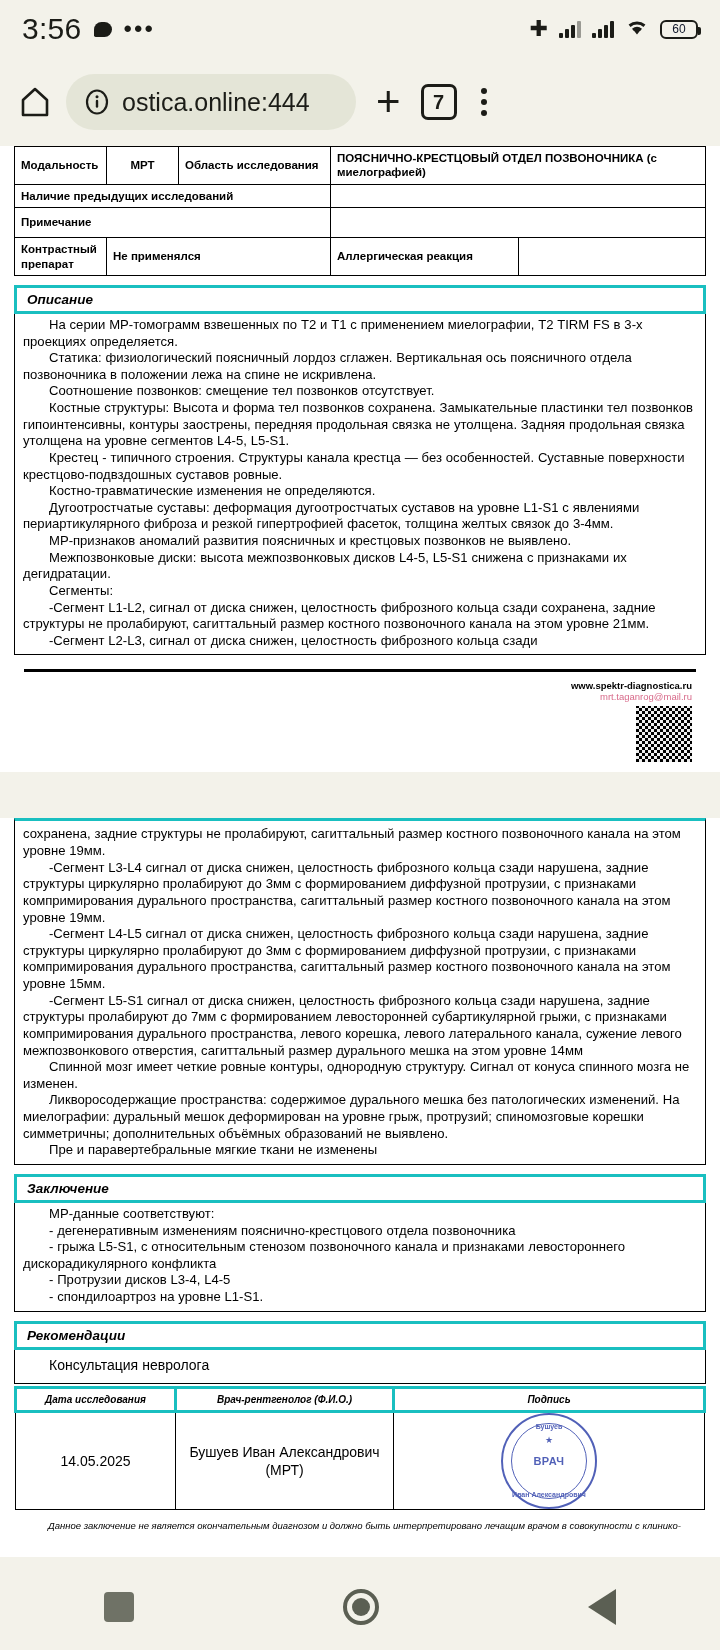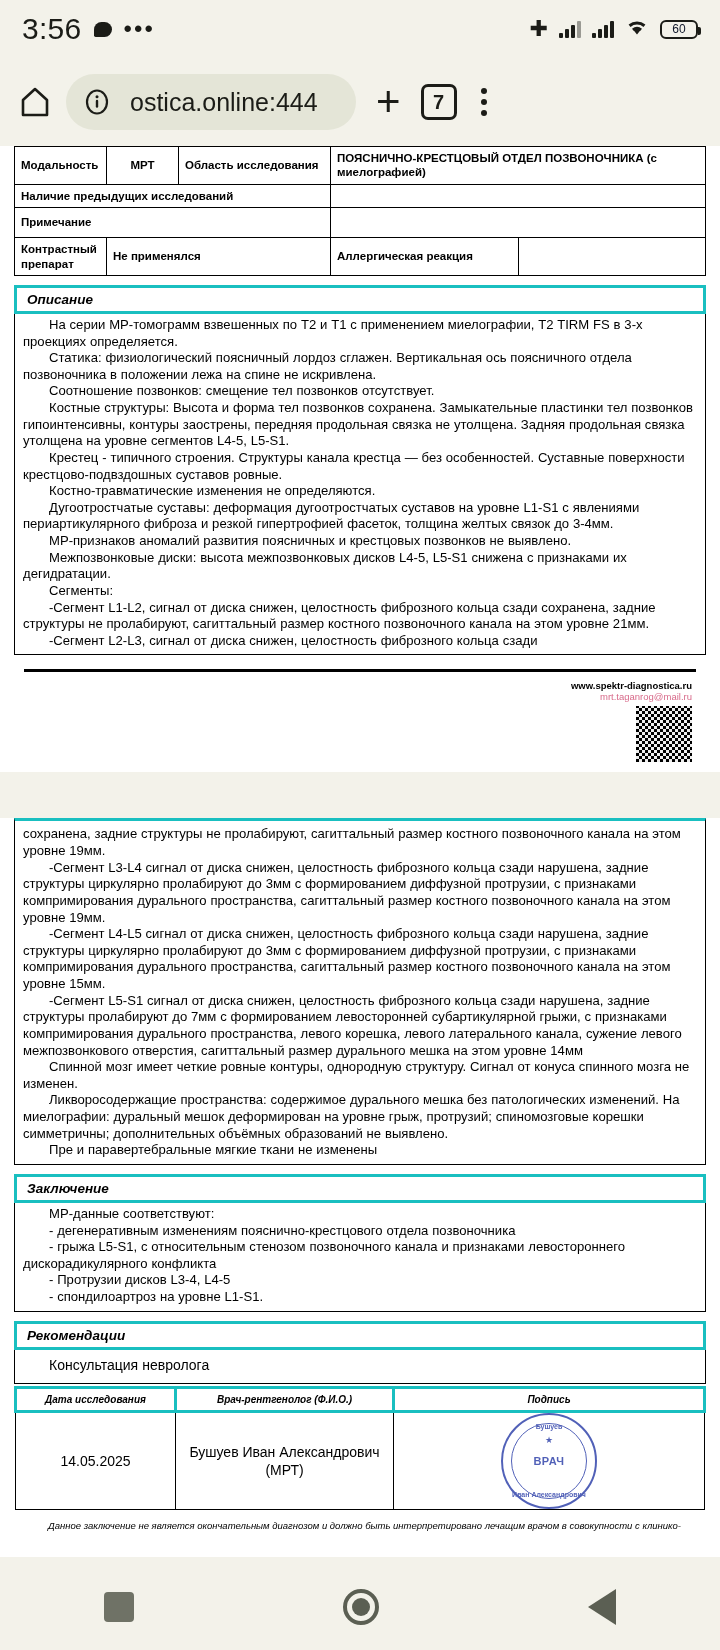--- a/index.html
+++ b/index.html
@@ -34,21 +34,21 @@
     font-size: 12px; color: #0f172a; position: relative;
   }
   .batt::after{ content:""; position:absolute; right:-5px; top:5px; width:3px;height:8px;
     background:#1b1c17; border-radius:0 2px 2px 0; }
 
   
   .toolbar { height: 88px; display: flex; align-items: center; padding: 0 18px; gap: 14px; }
   .home-icon { width: 34px; height: 34px; flex: 0 0 34px; }
   .urlbar {
     flex: 1 1 auto; height: 56px; background: #e4e5d7; border-radius: 28px;
-    display: flex; align-items: center; padding: 0 18px; gap: 20px; max-width: 290px;
+    display: flex; align-items: center; padding: 0 18px; gap: 12px; max-width: 290px;
   }
   .info-icon { width: 26px; height: 26px; flex:0 0 26px; }
   .url-text { font-size: 25px; color: #1b1c17; white-space: nowrap; overflow: hidden; }
   .plus { font-size: 42px; color: #1b1c17; font-weight: 300; line-height: 1; padding: 0 6px; }
   .tabcount {
     width: 36px; height: 36px; border: 3px solid #1b1c17; border-radius: 7px;
     display: flex; align-items: center; justify-content: center;
     font-size: 20px; color: #1b1c17; font-weight: 600;
   }
   .kebab { display: flex; flex-direction: column; gap: 5px; padding: 0 10px; }

